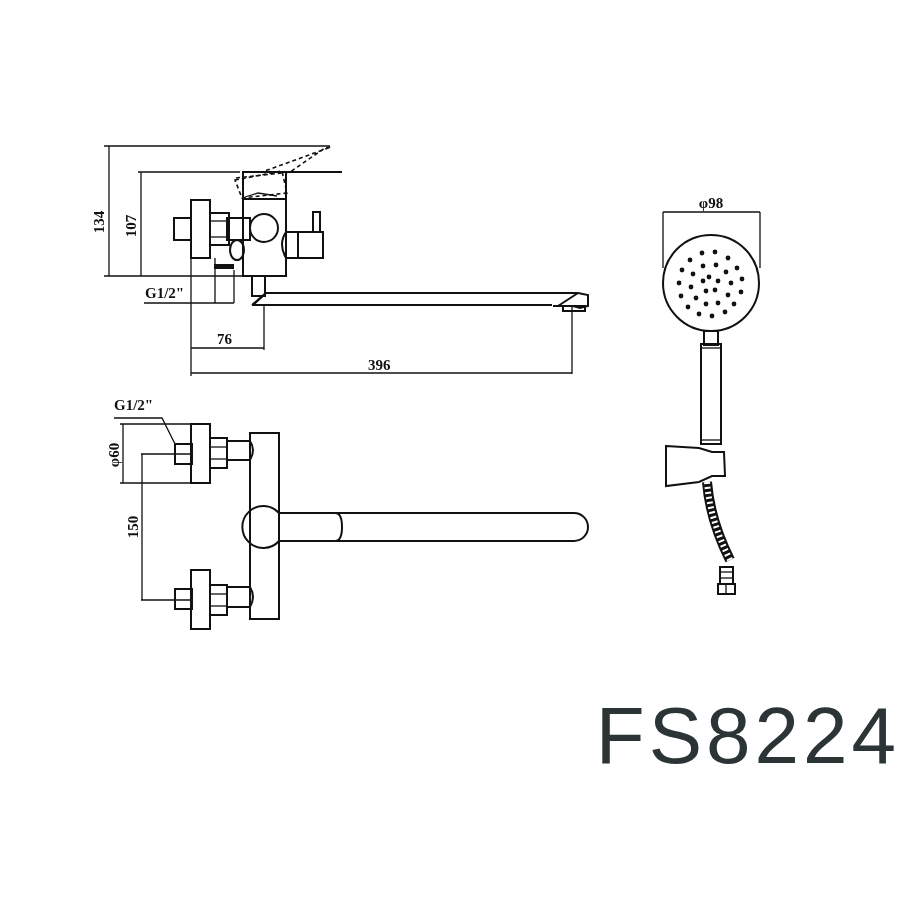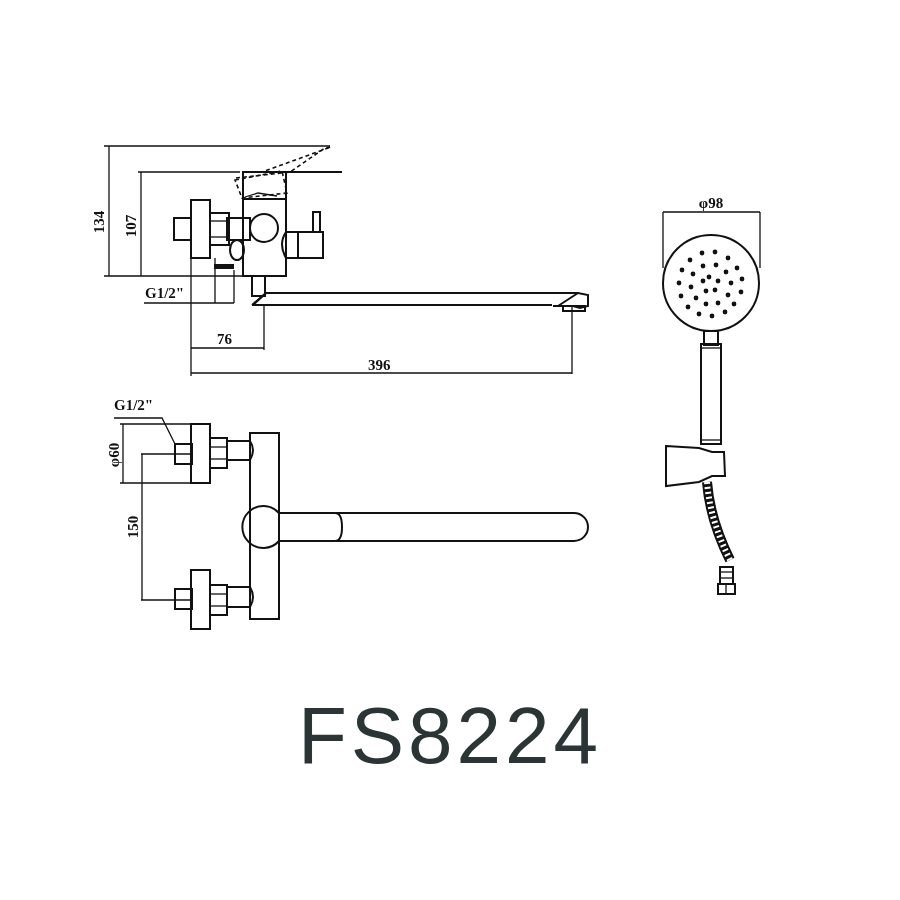--- a/index.html
+++ b/index.html
@@ -3,21 +3,21 @@
   <meta charset="utf-8">
   <style>
     html, body { margin: 0; padding: 0; background: #ffffff; }
     body { width: 900px; height: 900px; position: relative; overflow: hidden; }
     svg.drawing { position: absolute; left: 0; top: 0; width: 900px; height: 900px; }
     .ln { stroke: #111; stroke-width: 2; fill: none; }
     .thin { stroke: #111; stroke-width: 1.3; fill: none; }
     .dash { stroke: #111; stroke-width: 1.6; fill: none; stroke-dasharray: 4 3; }
     .dimtext { font-family: "Liberation Serif", serif; font-weight: bold; font-size: 15px; fill: #111; }
     .model {
-      position: absolute; left: 0; width: 900px; top: 696px; text-align: center;
+      position: absolute; left: 0; width: 900px; top: 696px; text-align: right;
       font-family: "Liberation Sans", sans-serif; font-size: 80px; color: #2c3535;
       letter-spacing: 4px; line-height: 1;
     }
   </style>
 </head>
 <body>
 
 <svg class="drawing" viewBox="0 0 900 900" xmlns="http://www.w3.org/2000/svg">
 
   <g>

